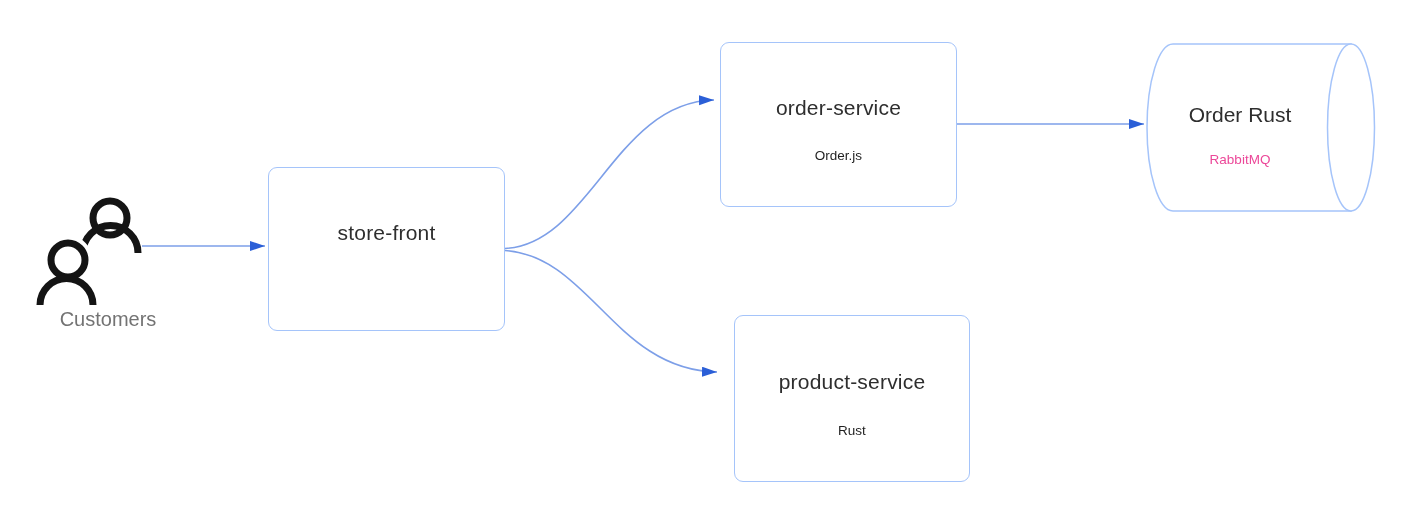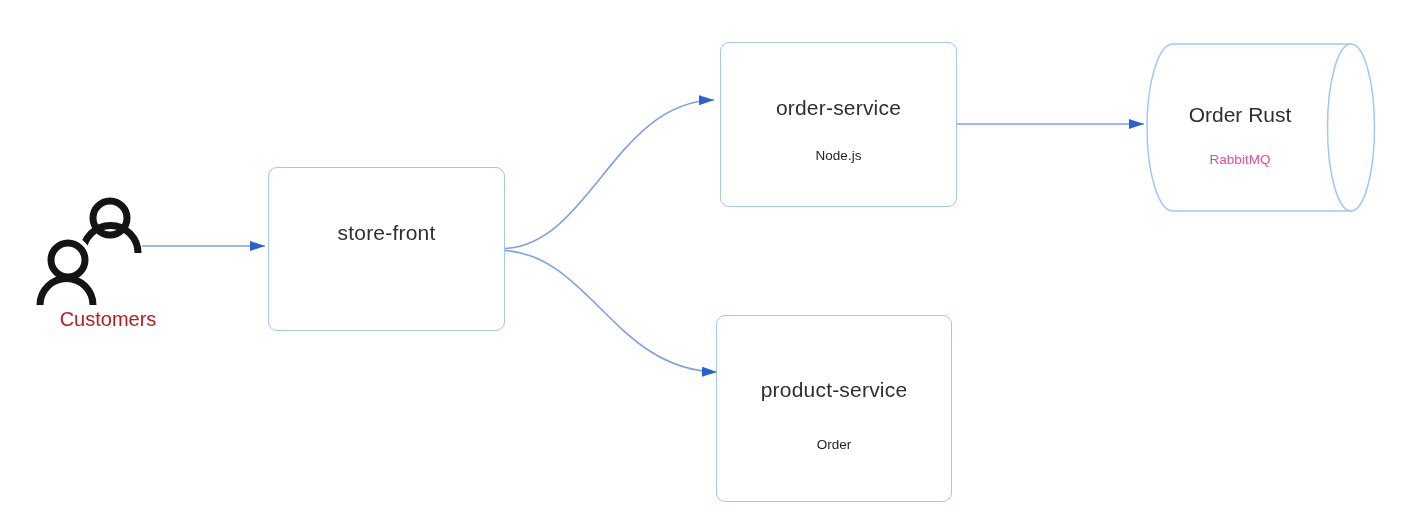--- a/index.html
+++ b/index.html
@@ -31,21 +31,21 @@
   .node-box {
     position: absolute;
     background: #ffffff;
     border: 1.5px solid #a5c4fa;
     border-radius: 9px;
     box-sizing: border-box;
     padding-left: 21px;
   }
   #store-front   { left: 268px; top: 167px; width: 237px; height: 164px; }
   #order-service { left: 720px; top:  42px; width: 237px; height: 165px; }
-  #product-service { left: 716px; top: 315px; width: 236px; height: 187px; }
+  #product-service { left: 734px; top: 315px; width: 236px; height: 167px; }
 
   .node-title {
     position: absolute;
     left: 0; right: 0;
     top: 40%;
     transform: translateY(-50%);
     text-align: center;
     font-size: 21px;
     color: #2e2e2e;
     letter-spacing: 0.2px;
@@ -66,21 +66,21 @@
     position: absolute;
     left: 38px; top: 192px;
     overflow: visible;
   }
   .actor-label {
     position: absolute;
     left: 28px; top: 306px;
     width: 160px;
     text-align: center;
     font-size: 20px;
-    color: #b91c1c;
+    color: #737373;
     line-height: 26px;
     white-space: nowrap;
   }
   
   .queue-node {
     position: absolute;
     left: 1140px; top: 36px;
     width: 250px; height: 184px;
   }
   .queue-node svg {
@@ -135,26 +135,26 @@
     <path d="M2,113 A26.5,26.5 0 0 1 55,113" fill="none" stroke="#141414" stroke-width="7"></path>
   </svg>
   <div class="actor-label">Customers</div>
 
   <div class="node-box" id="store-front">
     <div class="node-title">store-front</div>
   </div>
 
   <div class="node-box" id="order-service">
     <div class="node-title">order-service</div>
-    <div class="node-subtitle">Node.js</div>
+    <div class="node-subtitle">Order.js</div>
   </div>
 
   <div class="node-box" id="product-service">
     <div class="node-title">product-service</div>
-    <div class="node-subtitle">Order</div>
+    <div class="node-subtitle">Rust</div>
   </div>
 
   <div class="queue-node">
     <svg viewBox="0 0 250 184" width="250" height="184">
       <path d="M211,8 L33,8 A26,83.5 0 0 0 33,175 L211,175 Z" fill="#ffffff" stroke="#a5c4fa" stroke-width="1.5"></path>
       <ellipse cx="211" cy="91.5" rx="23.5" ry="83.5" fill="#ffffff" stroke="#a5c4fa" stroke-width="1.5"></ellipse>
     </svg>
     <div class="queue-title">Order Rust</div>
     <div class="queue-subtitle">RabbitMQ</div>
   </div>

